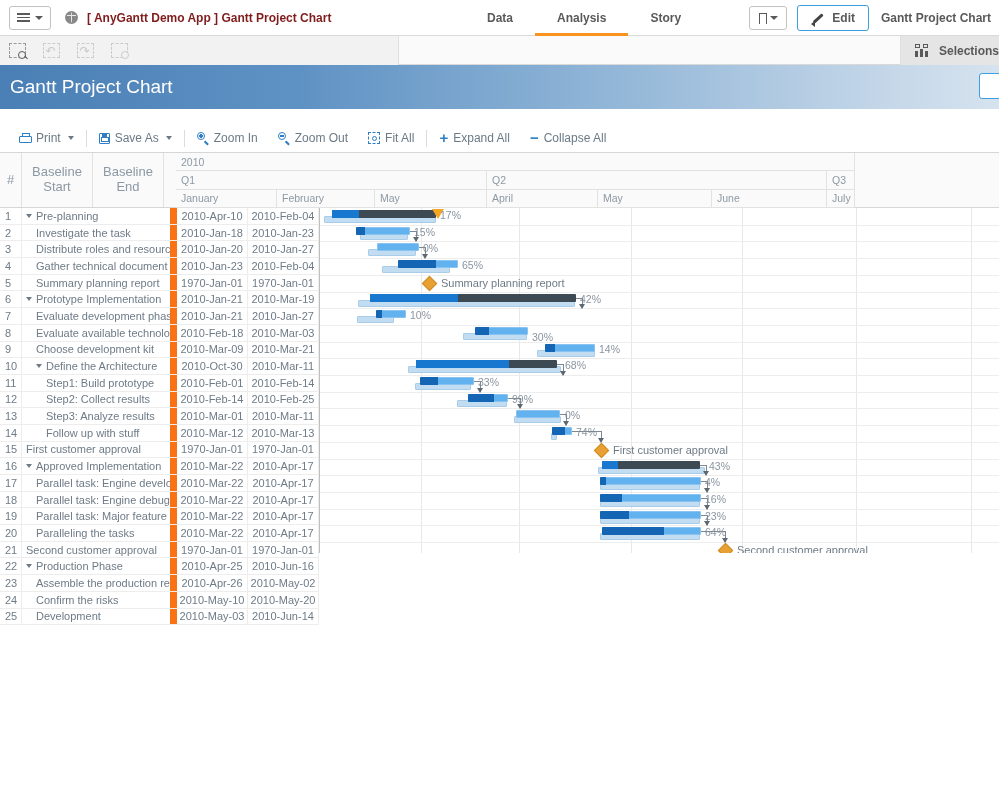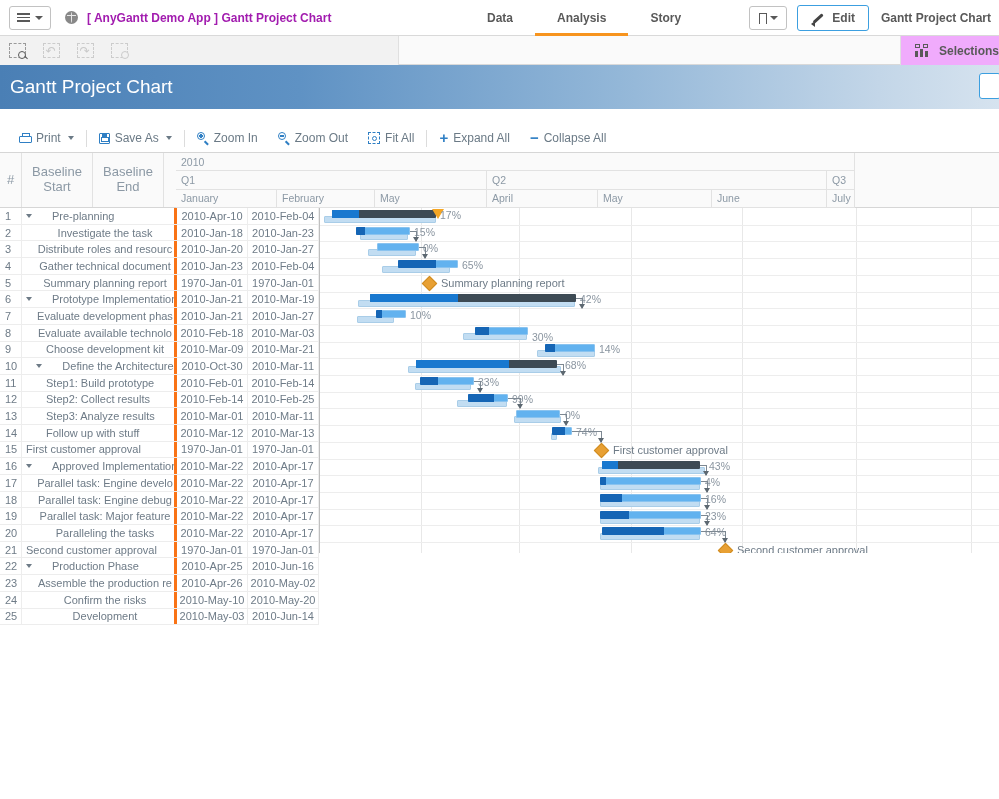--- a/index.html
+++ b/index.html
@@ -35,21 +35,21 @@
     width:0;height:0;border-left:4px solid transparent;border-right:4px solid transparent;
     border-top:4.5px solid #595959;
   }
   .globe {
     margin-left:14px; width:13px; height:13px; border-radius:50%;
     background:#888; position:relative; flex:none;
   }
   .globe::before{content:"";position:absolute;left:2px;top:4px;width:9px;height:1.2px;background:#e8e8e8;}
   .globe::after{content:"";position:absolute;left:5.5px;top:1px;width:1.2px;height:11px;background:#e8e8e8;border-radius:50%;}
   .doc-title {
-    margin-left:9px; font-size:12px; font-weight:bold; color:#a21caf;
+    margin-left:9px; font-size:12px; font-weight:bold; color:#7f1d1d;
     white-space:nowrap;
   }
   .navtabs { position:absolute; left:465px; top:0; height:36px; display:flex; align-items:stretch; }
   .navtab {
     padding:0 22px; display:flex; align-items:center;
     font-size:12px; font-weight:bold; color:#595959; cursor:pointer;
     border-bottom:3px solid transparent; padding-top:3px;
   }
   .navtab.active { border-bottom-color:#f7941e; }
   .appbar-right { position:absolute; right:0; top:0; height:36px; display:flex; align-items:center; }
@@ -82,21 +82,21 @@
   }
   .t2-left { width:399px; height:29px; background:#f2f2f2; display:flex; align-items:center; border-right:1px solid #e0e0e0;}
   .t2-btn { width:34px; height:29px; display:flex; align-items:center; justify-content:center; cursor:pointer; }
   .dashbox { width:17px;height:15px;border:1px dashed #9a9a9a;position:relative; }
   .dashbox.faded { border-color:#cccccc; }
   .mag { position:absolute;right:-1px;bottom:-2px;width:8px;height:8px;border:1.4px solid #5a5a5a;border-radius:50%;background:#f2f2f2;}
   .mag::after{content:"";position:absolute;right:-3px;bottom:-1px;width:4px;height:1.4px;background:#5a5a5a;transform:rotate(45deg);}
   .arrow-u { position:absolute;left:2px;top:2px;font-size:12px;line-height:11px;color:#c9c9c9;}
   .xcircle { position:absolute;right:-2px;bottom:-2px;width:8px;height:8px;border:1.3px solid #cccccc;border-radius:50%;background:#f2f2f2;}
   .t2-right { position:absolute; right:0; top:0; height:29px; display:flex; align-items:center;
-    background:#f0abfc; padding-left:14px; border-left:1px solid #e0e0e0; }
+    background:#e5e5e5; padding-left:14px; border-left:1px solid #e0e0e0; }
   .sel-ico { width:14px;height:13px;position:relative;margin-right:10px;}
   .sel-ico i{position:absolute;background:#595959;}
   .sel-ico i:nth-child(1){left:0;top:0;width:5px;height:4px;background:none;border:1.3px solid #595959;}
   .sel-ico i:nth-child(2){left:8px;top:0;width:5px;height:4px;background:none;border:1.3px solid #595959;}
   .sel-ico i:nth-child(3){left:0;top:7px;width:3px;height:6px;}
   .sel-ico i:nth-child(4){left:5px;top:5px;width:3px;height:8px;}
   .sel-ico i:nth-child(5){left:10px;top:7px;width:3px;height:6px;}
   .sel-label{font-size:12px;font-weight:bold;color:#595959;white-space:nowrap;}
 
   
@@ -156,29 +156,29 @@
   .gh-bs { width:71px; }
   .gh-be { width:71px; }
 
   .body-wrap { display:flex; height:345px; }
   .left-grid { width:320px; border-right:1px solid #bfbfbf; }
   .row {
     display:flex; height:16.7px; align-items:center;
     border-bottom:1px solid #ededed; font-size:11px; color:#6e7b87;
   }
   .c-num { width:22px; padding-left:5px; border-right:1px solid #ededed; height:100%; display:flex; align-items:center; }
-  .c-name { width:155px; padding-left:4px; border-right:3px solid #f97316; height:100%;
-    display:flex; align-items:center; overflow:hidden; white-space:nowrap;gap:16px; }
+  .c-name { width:155px; padding-left:4px; border-right:7px solid #f97316; height:100%;
+    display:flex; align-items:center; overflow:hidden; white-space:nowrap; }
   .c-bs, .c-be { width:71px; height:100%; display:flex; align-items:center; justify-content:center;
     border-right:1px solid #ededed; }
   .tw { display:inline-block; }
   .exp { display:inline-block; width:0;height:0;margin-right:4px;
     border-left:3.5px solid transparent;border-right:3.5px solid transparent;border-top:4px solid #6e7b87; }
   .ind0 { padding-left:4px; }
-  .ind1 { padding-left:14px;justify-content:center; }
+  .ind1 { padding-left:14px; }
   .ind2 { padding-left:24px; }
 
   
   .tl-head { width:679px;margin-left:12px; }
   .tl-year, .tl-q, .tl-m { display:flex; height:18.3px; border-bottom:1px solid #e2e2e2; }
   .tl-year div, .tl-q div, .tl-m div {
     font-size:10.5px; color:#8c99a5; padding-left:5px; display:flex; align-items:center;
     border-right:1px solid #e2e2e2; box-sizing:border-box;
   }
   

